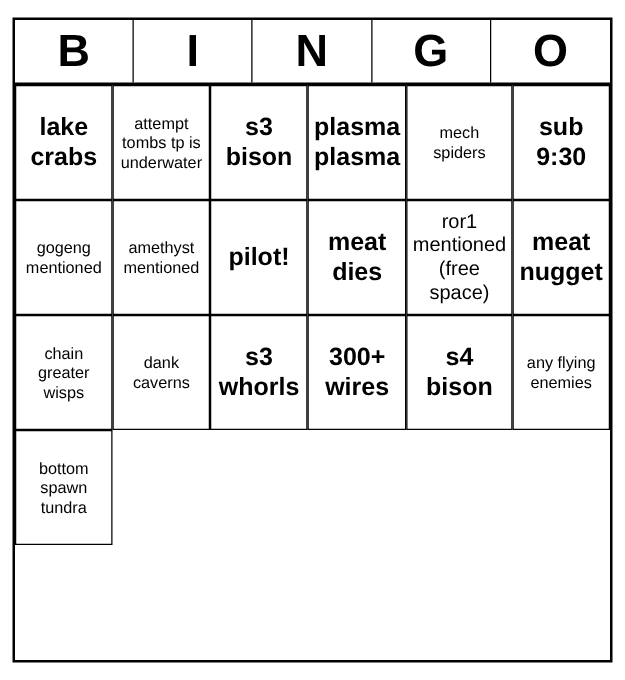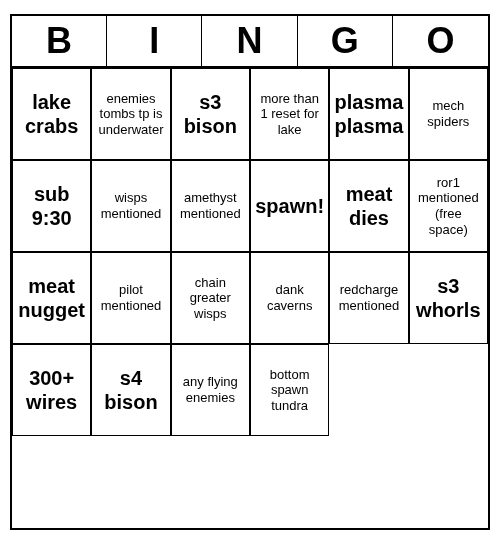--- a/index.html
+++ b/index.html
@@ -59,51 +59,48 @@
       font-size: 13px;
       line-height: 1.2;
     }
 
     .bingo-cell.large-text {
       font-size: 20px;
       font-weight: bold;
     }
 
     .bingo-cell.free-space {
-      font-size: 13px;
+      font-size: 16px;
     }
   </style>
 </head>
 <body>
 
 <div class="bingo-card">
   <div class="bingo-header">
     <div class="bingo-letter">B</div>
     <div class="bingo-letter">I</div>
     <div class="bingo-letter">N</div>
     <div class="bingo-letter">G</div>
     <div class="bingo-letter">O</div>
   </div>
   <div class="bingo-grid" id="bingo-grid">
   <div class="bingo-cell large-text">lake crabs</div>
-      <div class="bingo-cell">enemies tombs tp is underwater</div>
+      <div class="bingo-cell">attempt tombs tp is underwater</div>
       <div class="bingo-cell large-text">s3 bison</div>
-      <div class="bingo-cell">more than 1 reset for lake</div>
       <div class="bingo-cell large-text">plasma plasma</div>
       <div class="bingo-cell">mech spiders</div>
       <div class="bingo-cell large-text">sub 9:30</div>
-      <div class="bingo-cell">wisps mentioned</div>
+      <div class="bingo-cell">gogeng mentioned</div>
       <div class="bingo-cell">amethyst mentioned</div>
-      <div class="bingo-cell large-text">spawn!</div>
+      <div class="bingo-cell large-text">pilot!</div>
       <div class="bingo-cell large-text">meat dies</div>
       <div class="bingo-cell free-space">ror1 mentioned (free space)</div>
       <div class="bingo-cell large-text">meat nugget</div>
-      <div class="bingo-cell">pilot mentioned</div>
       <div class="bingo-cell">chain greater wisps</div>
       <div class="bingo-cell">dank caverns</div>
-      <div class="bingo-cell">redcharge mentioned</div>
       <div class="bingo-cell large-text">s3 whorls</div>
       <div class="bingo-cell large-text">300+ wires</div>
       <div class="bingo-cell large-text">s4 bison</div>
       <div class="bingo-cell">any flying enemies</div>
       <div class="bingo-cell">bottom spawn tundra</div>
     </div>
 </div>
 
 </body></html>

